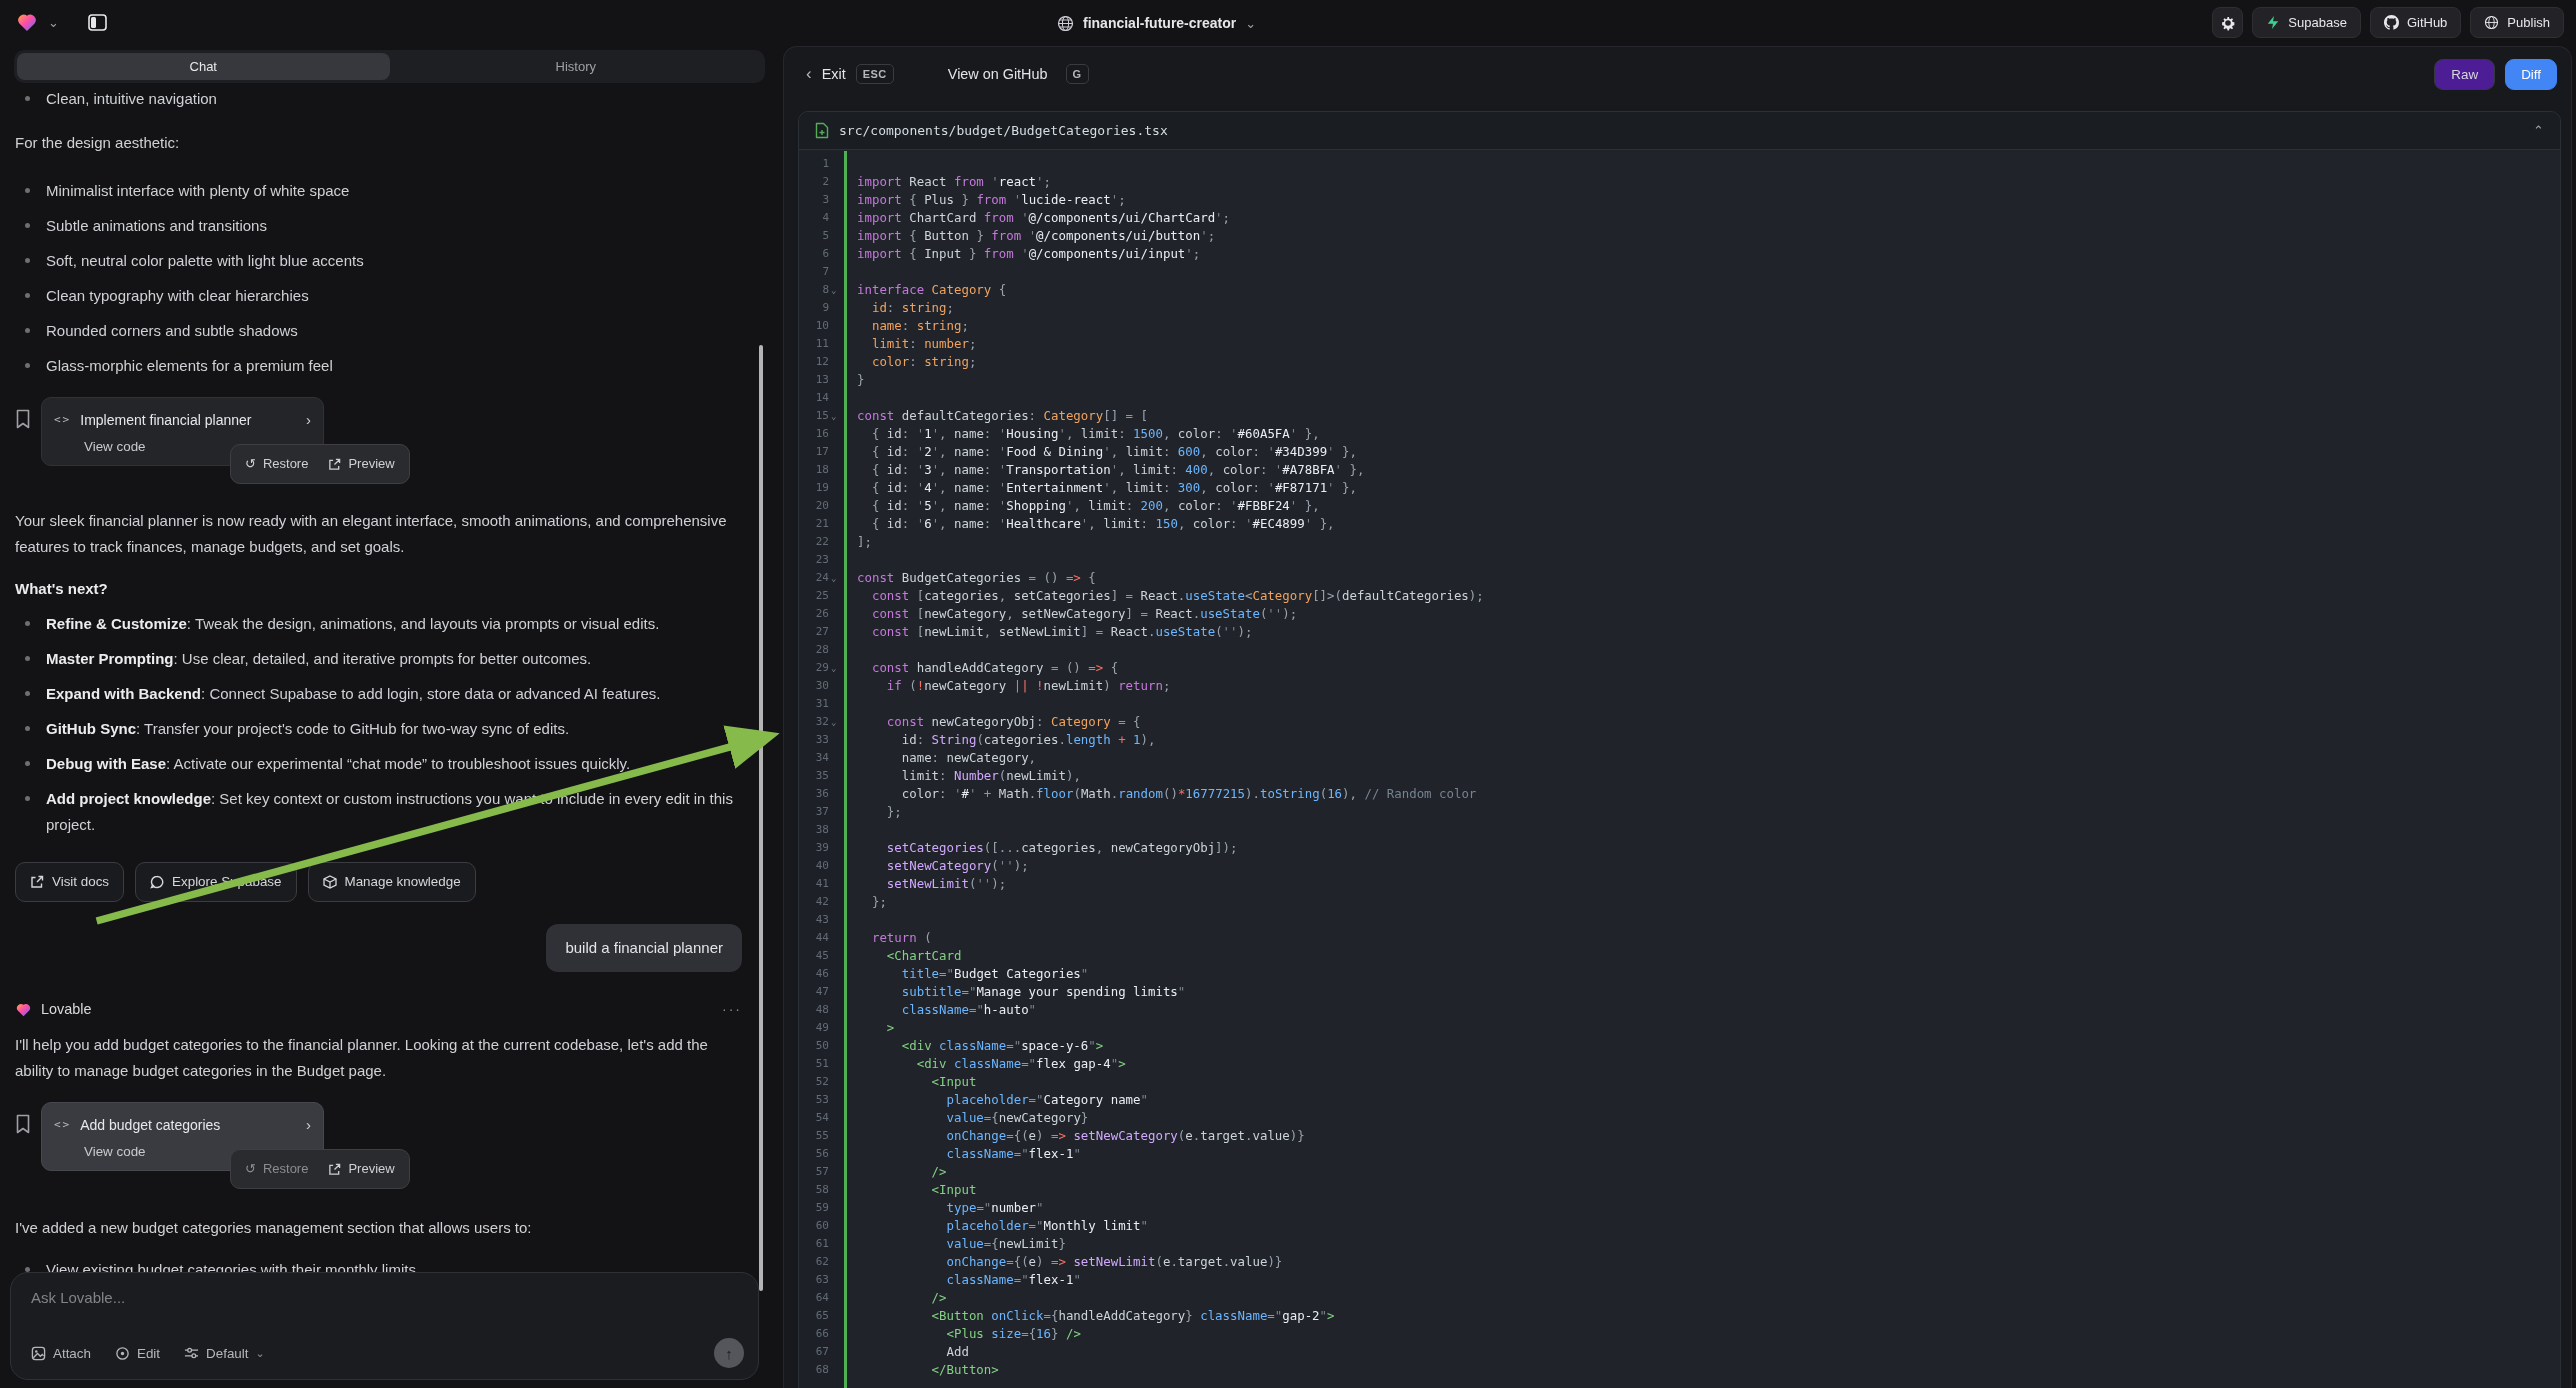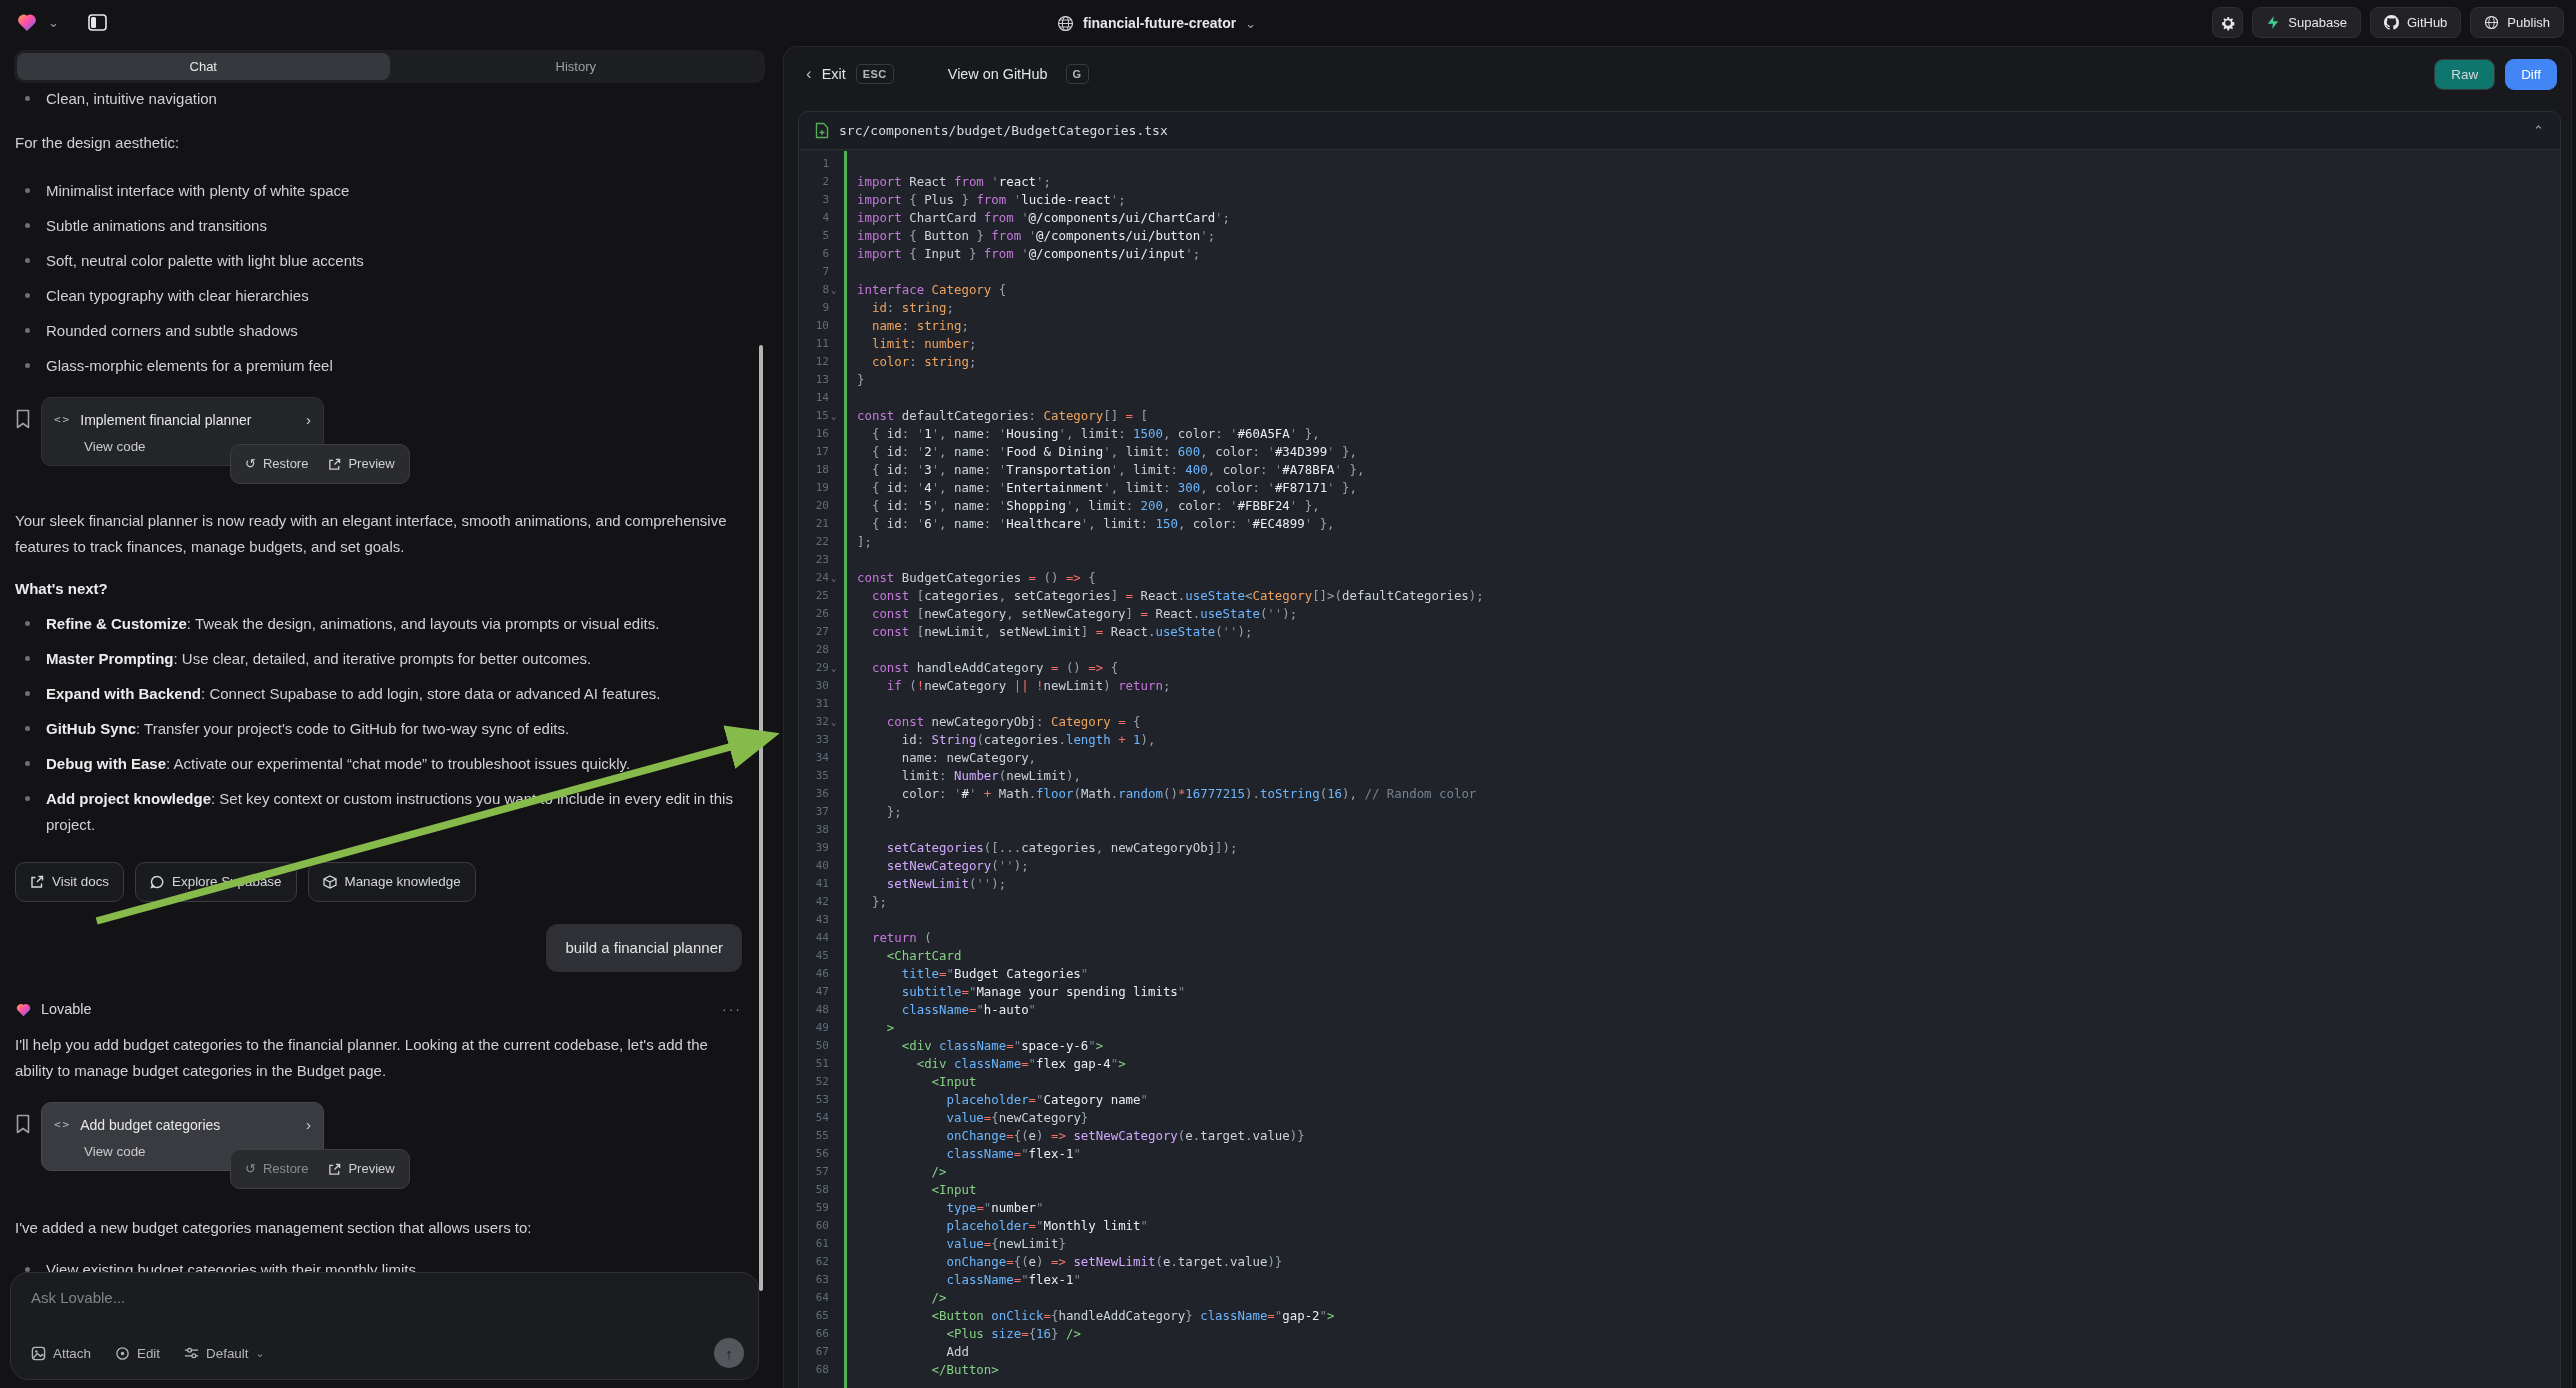--- a/index.html
+++ b/index.html
@@ -62,21 +62,21 @@
   .citem { display:flex; align-items:center; gap:7px; cursor:pointer; }
   .send { margin-left:auto; width:30px; height:30px; border-radius:50%; background:#55565b; color:#1d1d20; display:flex; align-items:center; justify-content:center; font-size:15px; font-weight:700; cursor:pointer; }
 
   
   .panel { position:absolute; left:783px; top:46px; width:1789px; height:1342px; background:#17191d; border:1px solid #26272c; border-bottom:none; border-radius:14px 14px 0 0; }
   .ptoolbar { position:absolute; left:0; top:0; right:0; height:54px; display:flex; align-items:center; padding:0 14px 0 22px; gap:10px; }
   .exit { display:flex; align-items:center; gap:10px; font-size:14.4px; color:#e3e4e6; cursor:pointer; }
   .kbadge { border:1px solid #3a3b40; border-radius:5px; font-size:11px; letter-spacing:0.5px; padding:3px 6px; color:#b7b8bc; font-weight:700; }
   .viewgh { display:flex; align-items:center; gap:18px; margin-left:44px; font-size:14.4px; color:#e3e4e6; cursor:pointer; }
   .pt-spacer { flex:1; }
-  .rawbtn { background:#0f766e; border:1px solid #36373c; border-radius:9px; padding:7px 16px; font-size:13.4px; color:#d6d7da; cursor:pointer; }
+  .rawbtn { background:#4c1d95; border:1px solid #36373c; border-radius:9px; padding:7px 16px; font-size:13.4px; color:#d6d7da; cursor:pointer; }
   .diffbtn { background:#4285f4; border:1px solid #4285f4; border-radius:9px; padding:7px 15px; font-size:13.4px; color:#fff; cursor:pointer; }
   
   .codecard { position:absolute; left:14px; right:10px; top:64px; bottom:-20px; background:#20242a; border:1px solid #2b2f36; border-radius:10px 10px 0 0; overflow:hidden; }
   .fileheader { height:38px; background:#1a1e23; border-bottom:1px solid #2b2f36; display:flex; align-items:center; gap:10px; padding:0 16px; cursor:pointer; }
   .filepath { font-family:"DejaVu Sans Mono", monospace; font-size:13px; color:#d5dce2; }
   .fh-spacer { flex:1; }
   .collapse { color:#9aa3ad; font-size:13px; cursor:pointer; }
   .codebody { position:absolute; left:0; right:0; top:39px; bottom:0; padding-top:4px; background:#20242a; }
   .gutterbg { position:absolute; left:0; top:0; bottom:0; width:45px; background:#1d2127; }
   .gutterline { position:absolute; left:45px; top:0; bottom:0; width:3px; background:#4fb153; }

